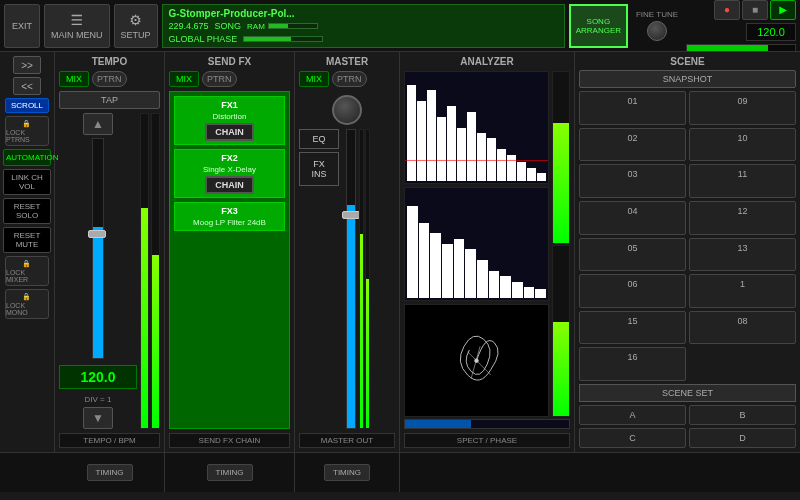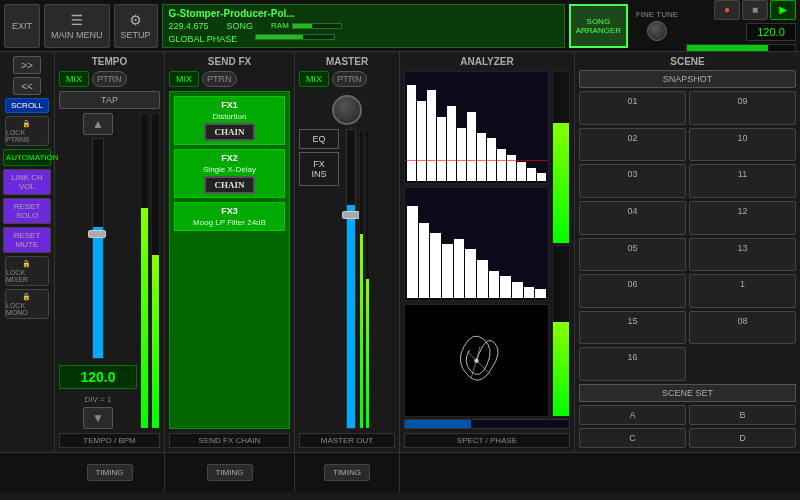--- a/index.html
+++ b/index.html
@@ -45,21 +45,21 @@
       flex: 1;
       background: #0a3a0a;
       border: 1px solid #1a6a1a;
       height: 44px;
       padding: 3px 6px;
       display: flex;
       flex-direction: column;
       justify-content: space-between;
     }
     .song-title { color: #4dff4d; font-size: 10px; font-weight: bold; }
-    .song-row { display: flex; align-items: flex-start; gap: 18px; color: #4dff4d; font-size: 9px; }
+    .song-row { display: flex; align-items: center; gap: 6px; color: #4dff4d; font-size: 9px; }
     .ram-bar-container { display: flex; align-items: center; gap: 3px; font-size: 8px; color: #4dff4d; }
     .ram-bar { width: 50px; height: 6px; background: #0a2a0a; border: 1px solid #2a6a2a; }
     .ram-fill { height: 100%; background: #22bb22; width: 40%; }
     .phase-bar { width: 80px; height: 6px; background: #0a2a0a; border: 1px solid #2a6a2a; }
     .phase-fill { height: 100%; background: #22bb22; width: 60%; }
     .song-arranger-btn {
       background: #1a4a1a;
       border: 2px solid #4dff4d;
       color: #4dff4d;
       font-size: 8px;
@@ -128,21 +128,21 @@
       background: #1a1a1a;
       border-right: 1px solid #333;
       display: flex;
       flex-direction: column;
       align-items: center;
       padding: 4px 2px;
       gap: 3px;
     }
     .side-btn {
       width: 48px;
-      background: #6d28d9;
+      background: #000000;
       border: 1px solid #444;
       color: #aaa;
       font-size: 8px;
       padding: 3px 2px;
       text-align: center;
       border-radius: 2px;
       cursor: pointer;
     }
     .side-btn.green { background: #003300; border-color: #007700; color: #00ff00; }
     .nav-btn {
@@ -335,21 +335,20 @@
     .fx-sub { color: #cfc; font-size: 8px; }
     .chain-btn {
       background: #222;
       border: 2px solid #555;
       color: #ddd;
       font-size: 9px;
       font-weight: bold;
       padding: 2px 8px;
       cursor: pointer;
       border-radius: 2px;
-      font-family: Liberation Serif, serif;
     }
 
     
     .master-section {
       width: 105px;
     }
     .master-knob {
       width: 30px; height: 30px;
       background: radial-gradient(circle at 40% 35%, #555, #222);
       border-radius: 50%;

